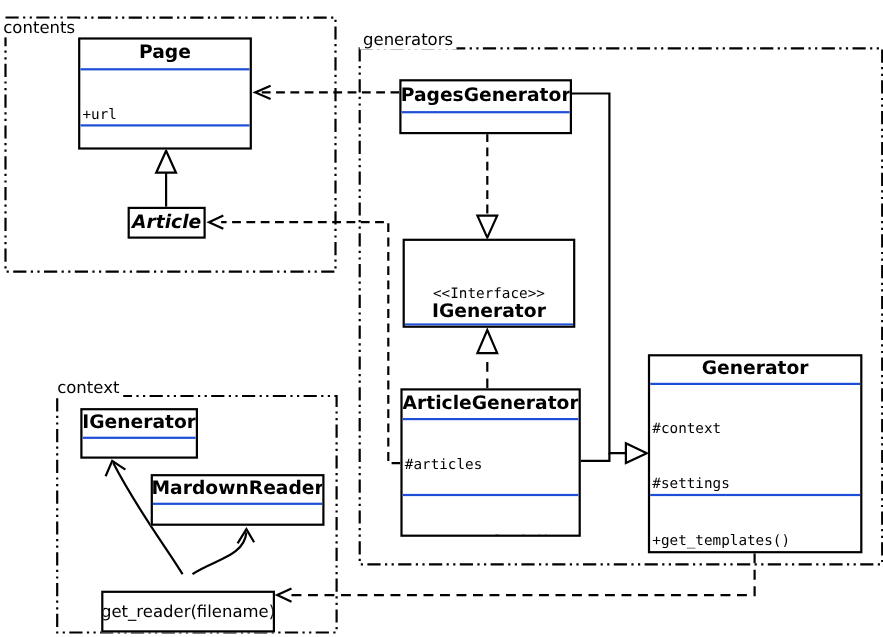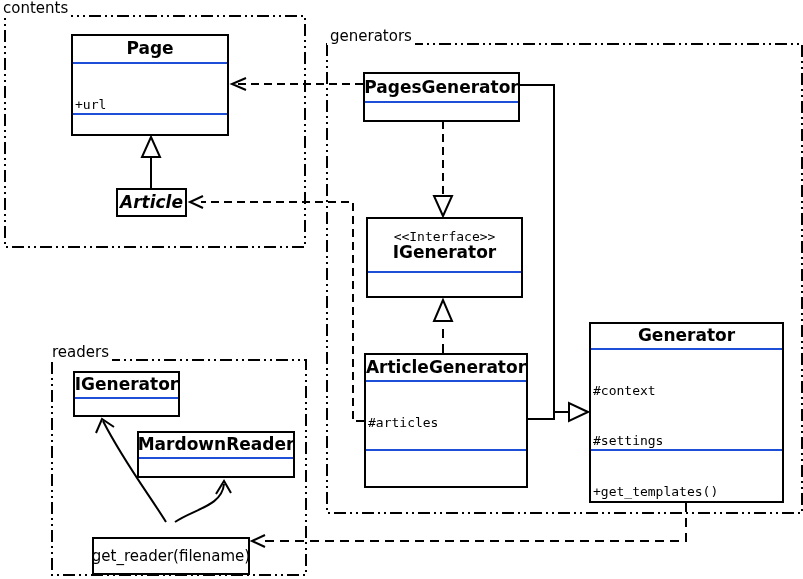--- a/index.html
+++ b/index.html
@@ -69,23 +69,23 @@
     <path d="M686 503 V541 H263" fill="none" stroke="#000" stroke-width="2" stroke-dasharray="9 6"></path>
     <polyline points="265,535 252,541 265,547" fill="none" stroke="#000" stroke-width="2"></polyline>
 
     <path d="M166 522 C150 496 124 462 103 421" fill="none" stroke="#000" stroke-width="2"></path>
     <polyline points="96,433 102,419 114,427" fill="none" stroke="#000" stroke-width="2"></polyline>
 
     <path d="M175 522 C194 509 222 506 224 484" fill="none" stroke="#000" stroke-width="2"></path>
     <polyline points="216,494 224,481 231,493" fill="none" stroke="#000" stroke-width="2"></polyline>
   </svg>
 
-  <div class="pkg-label" style="left:0;top:0;">contents</div>
+  <div class="pkg-label" style="left:0;top:17px;">contents</div>
   <div class="pkg-label" style="left:327;top:28px;left:327px;">generators</div>
-  <div class="pkg-label" style="left:49px;top:344px;">readers</div>
+  <div class="pkg-label" style="left:49px;top:344px;">context</div>
 
   <div class="uml" style="left:71px;top:34px;width:158px;height:102px;">
     <div class="title" style="height:26px;">Page</div>
     <div class="members" style="height:51px;">
       <div>+url</div>
       
       
     </div>
     <div class="members">
       
@@ -97,21 +97,21 @@
   </div>
 
   <div class="uml" style="left:363px;top:58px;width:157px;height:50px;margin-top:14px;">
     <div class="title" style="height:27px;">PagesGenerator</div>
     <div class="members">
       
     </div>
   </div>
 
   <div class="uml" style="left:366px;top:217px;width:157px;height:81px;">
-    <div class="title title-col" style="height:52px;">
+    <div class="title title-col" style="height:36px;margin-top:39px;">
       <span class="stereo">&lt;&lt;Interface&gt;&gt;</span>
       <span>IGenerator</span>
     </div>
     <div class="members">
       <div>+generate_context()</div>
       
     </div>
   </div>
 
   <div class="uml" style="left:364px;top:353px;width:164px;height:135px;">

